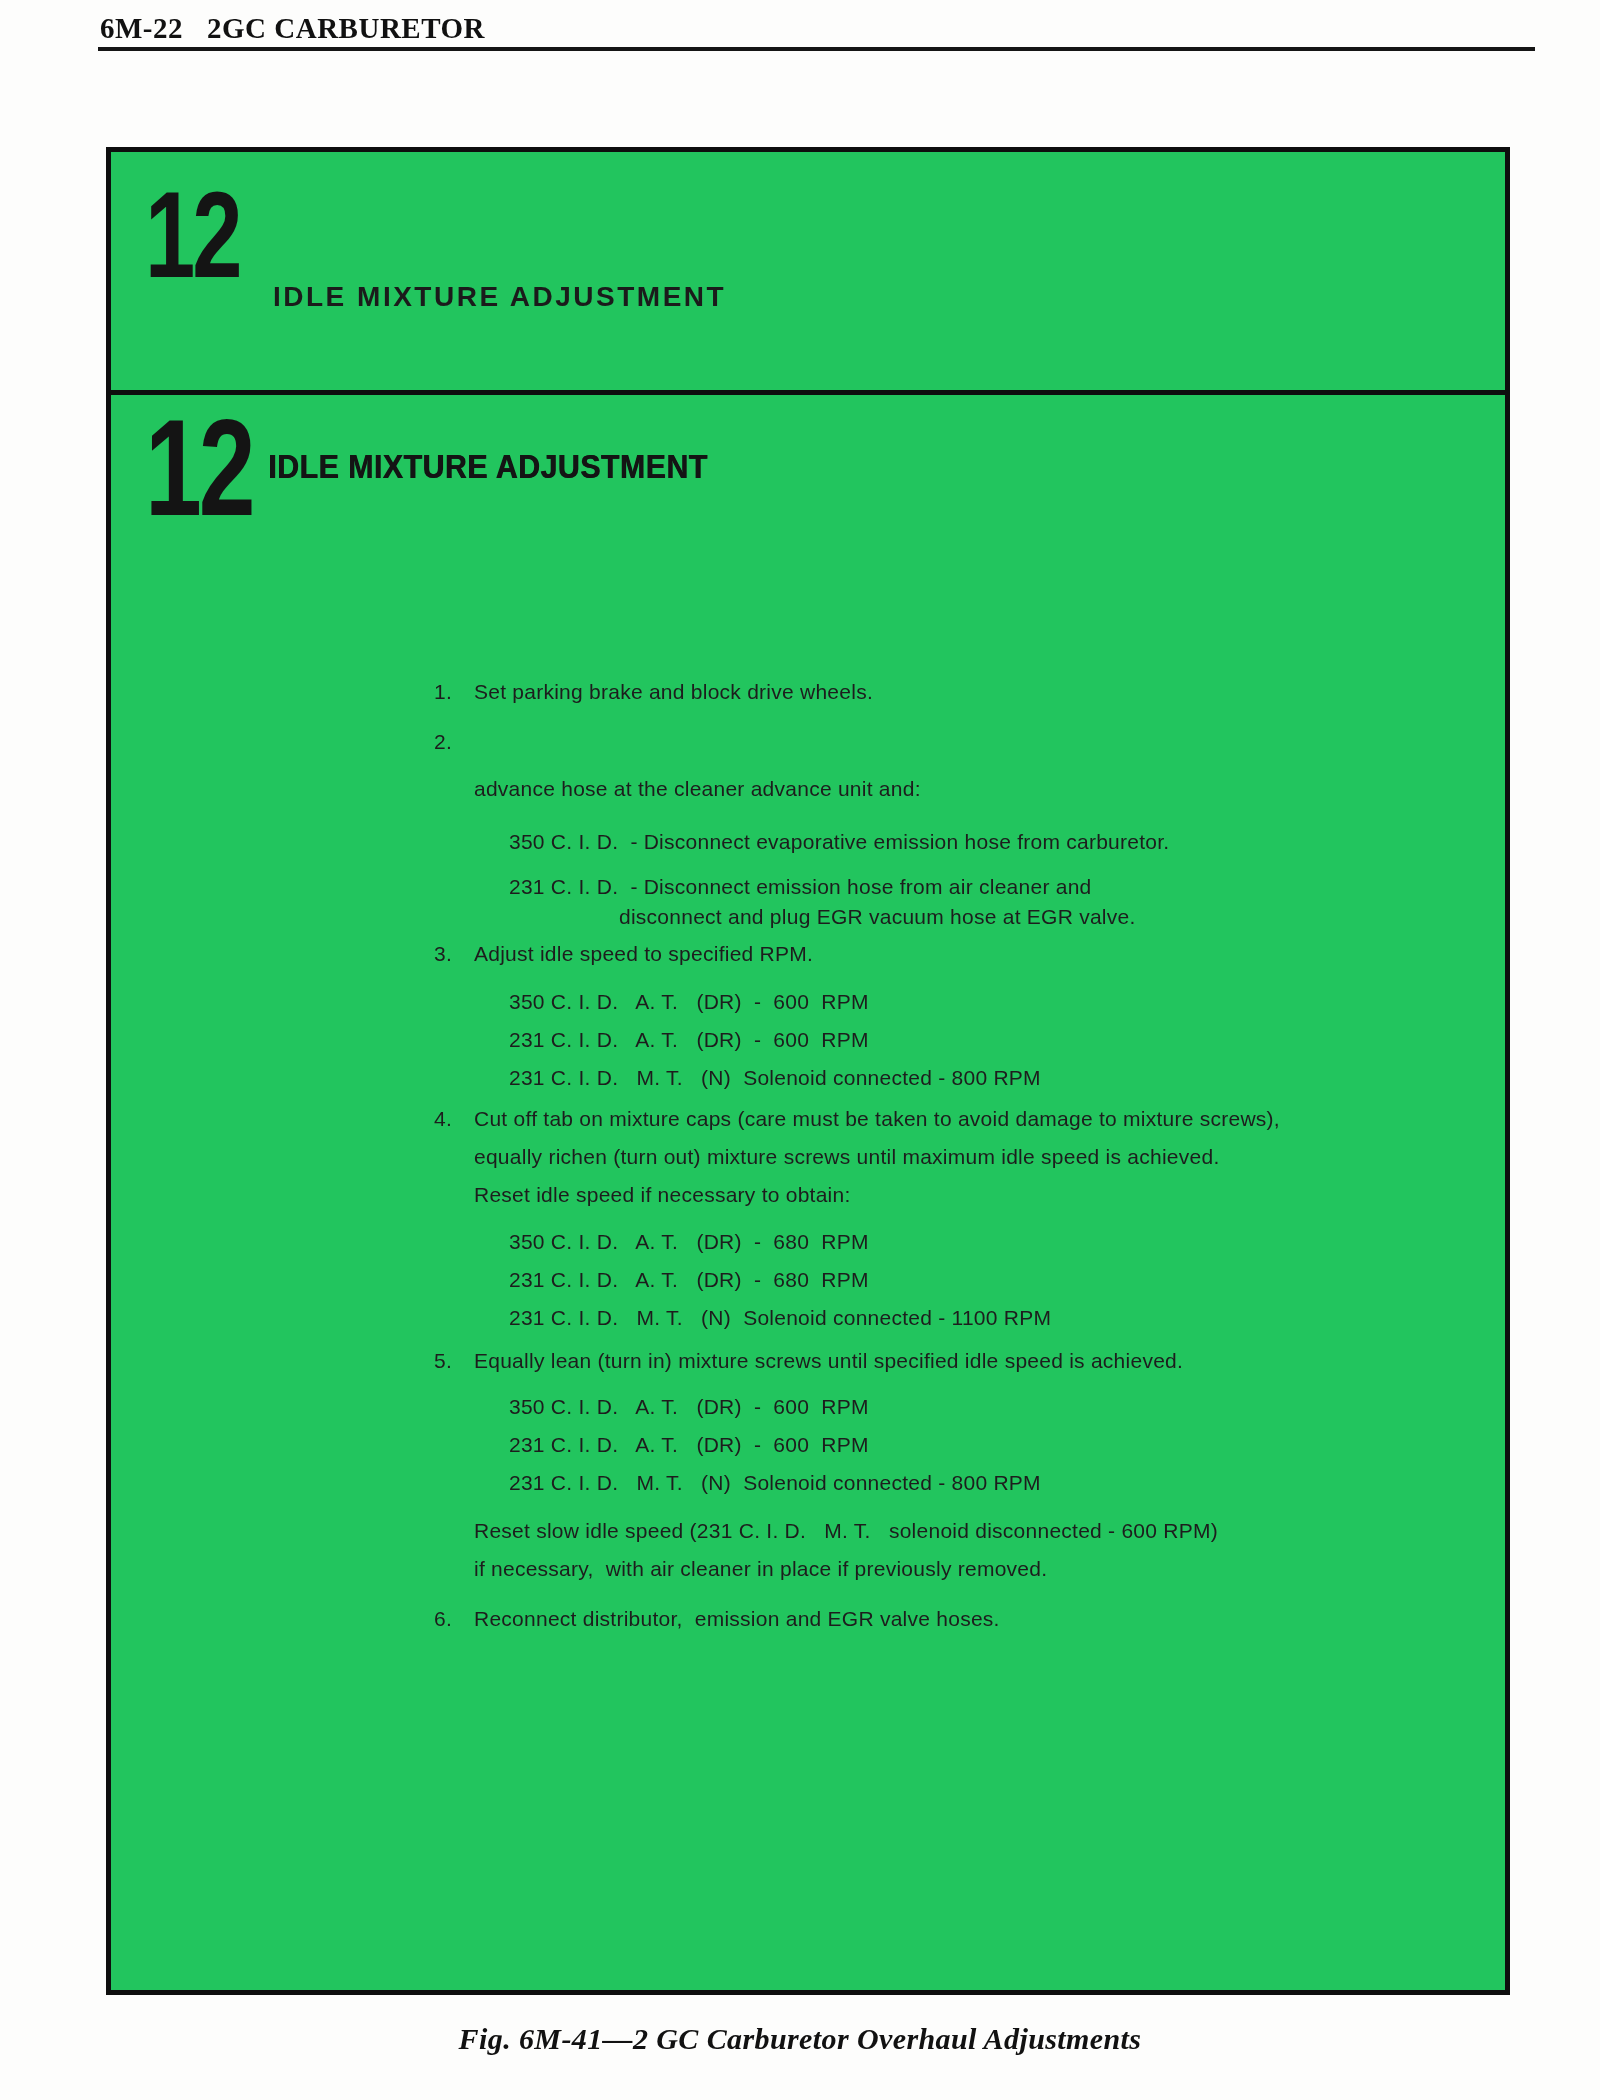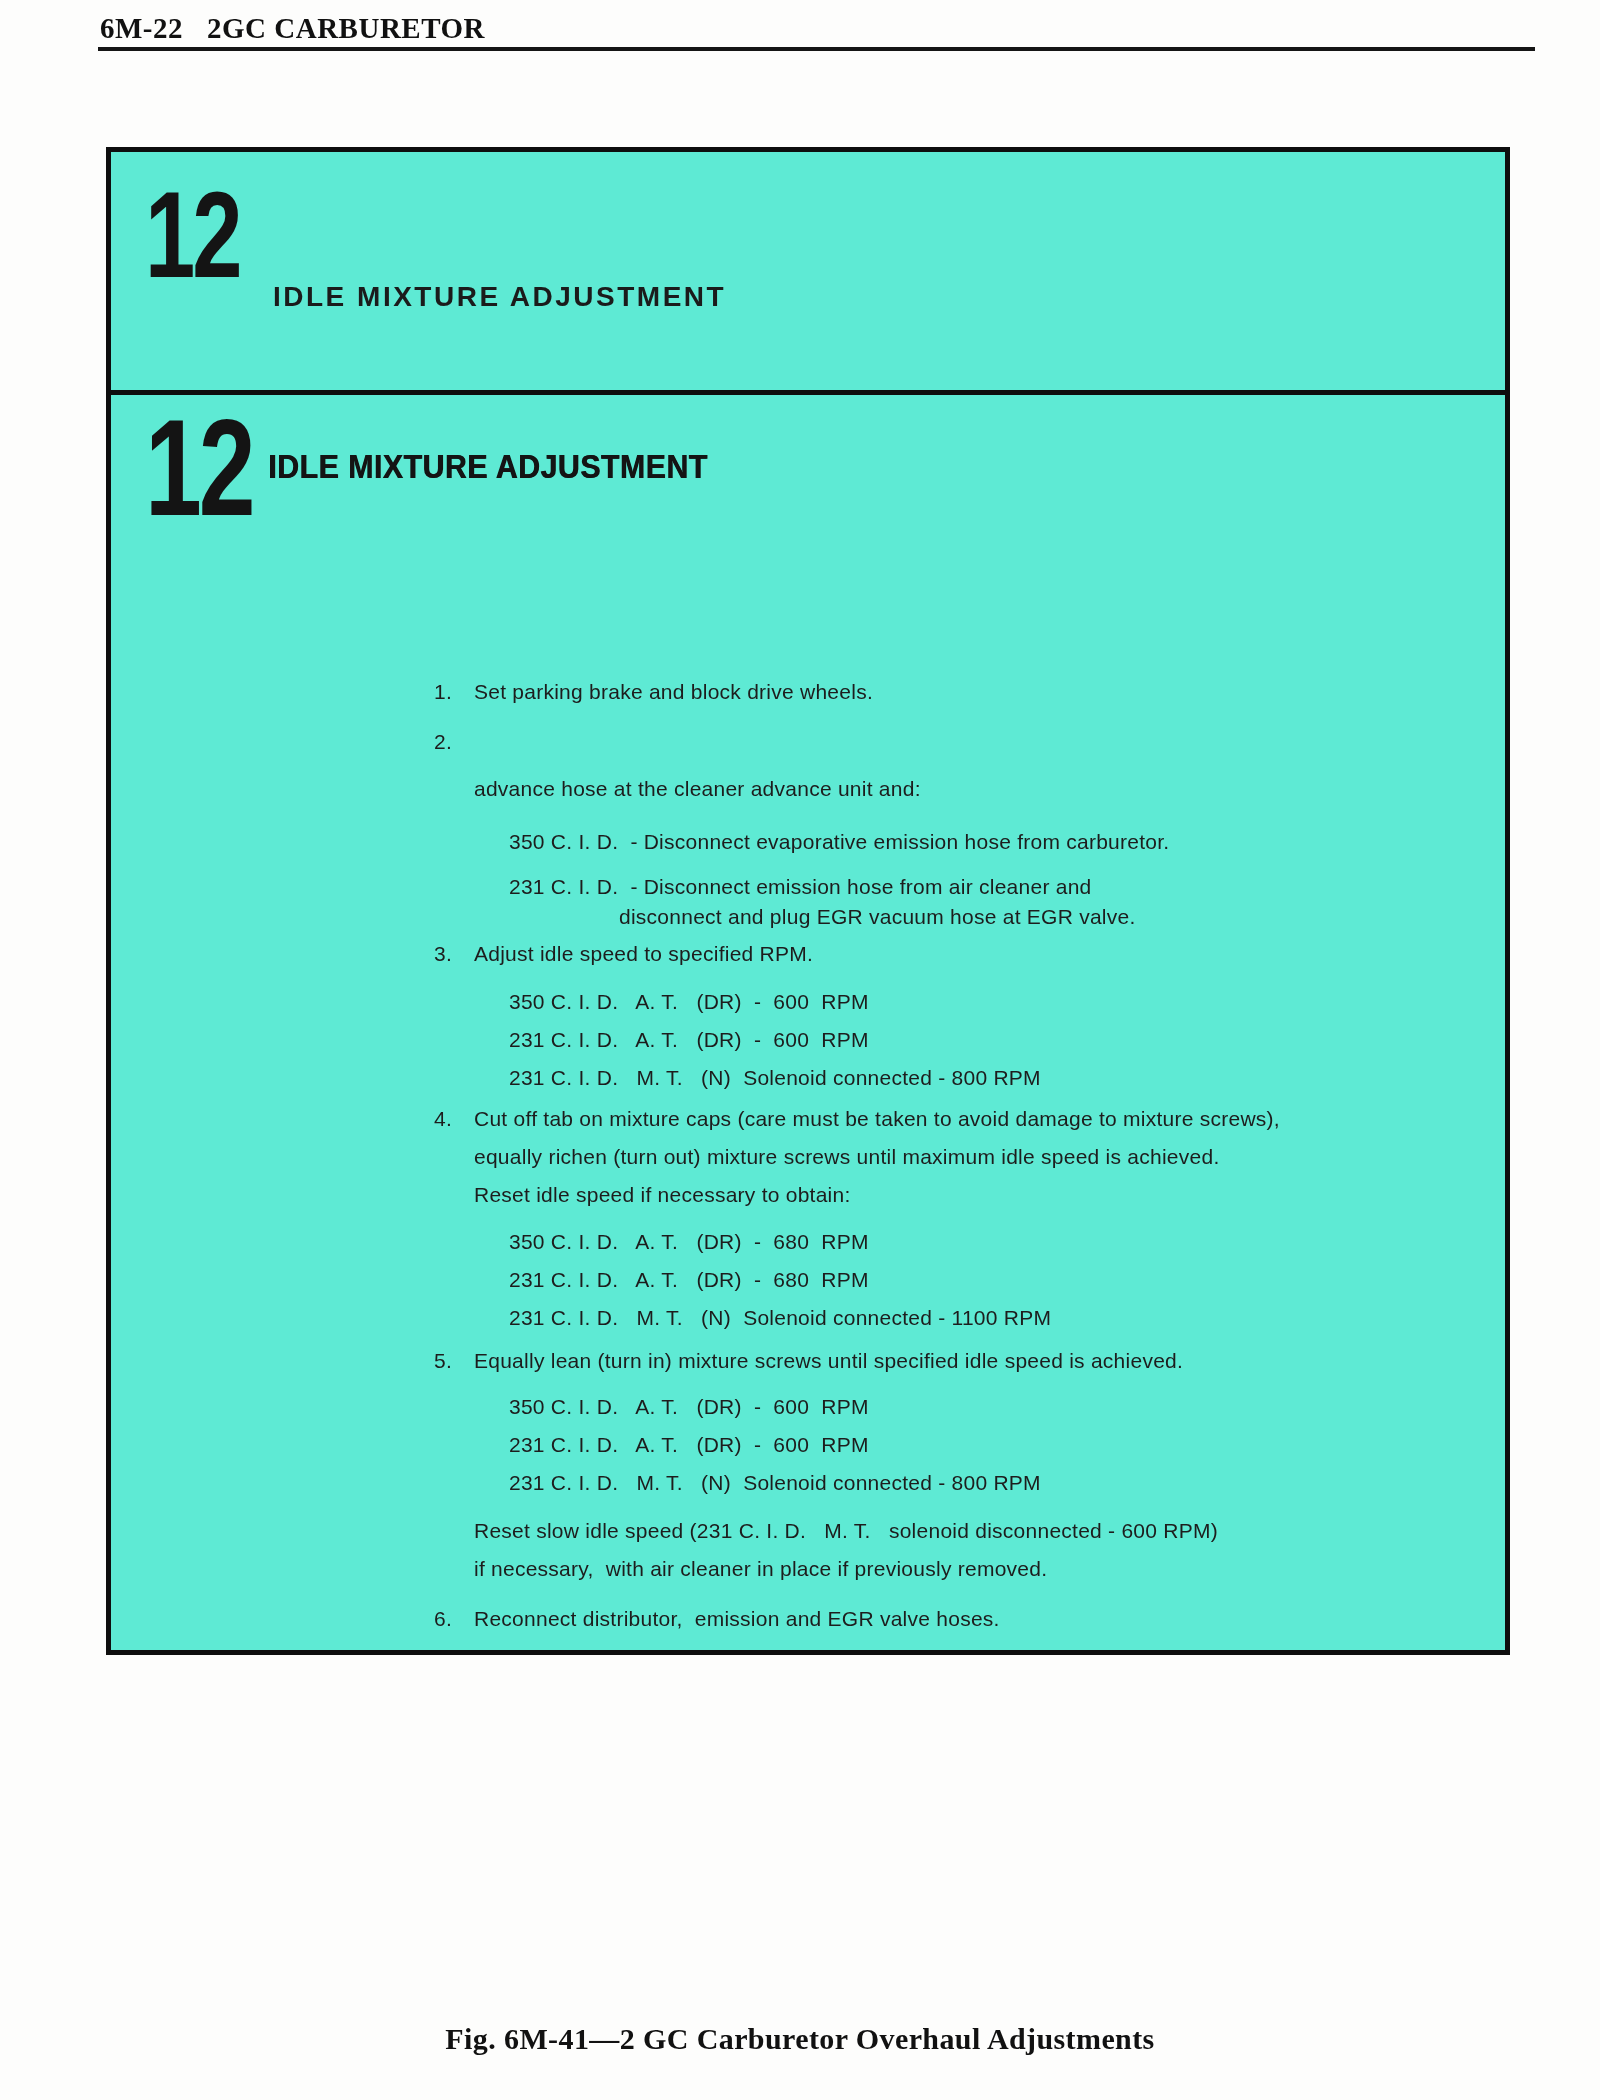--- a/index.html
+++ b/index.html
@@ -35,23 +35,23 @@
     height: 4px;
     background: #151515;
   }
 
   
   .figure-box {
     position: absolute;
     left: 106px;
     top: 147px;
     width: 1404px;
-    height: 1508px;
+    height: 1848px;
     border: 5px solid #0e0e0e;
-    background: #5eead4;
+    background: #22c55e;
   }
   .box-divider {
     position: absolute;
     left: 0;
     top: 238px;
     width: 100%;
     height: 5px;
     background: #0e0e0e;
   }
 
@@ -120,20 +120,21 @@
     position: absolute;
     left: 0;
     top: 2022px;
     width: 100%;
     text-align: center;
     font-family: "Liberation Serif", serif;
     font-weight: bold;
     font-size: 30px;
     letter-spacing: 0.4px;
     color: #111;
+    font-style: italic;
   }
 </style>
 </head>
 <body>
 
 <div class="page">
 
   <div class="running-header">
     <span>6M-22</span>
     <span>2GC CARBURETOR</span>

